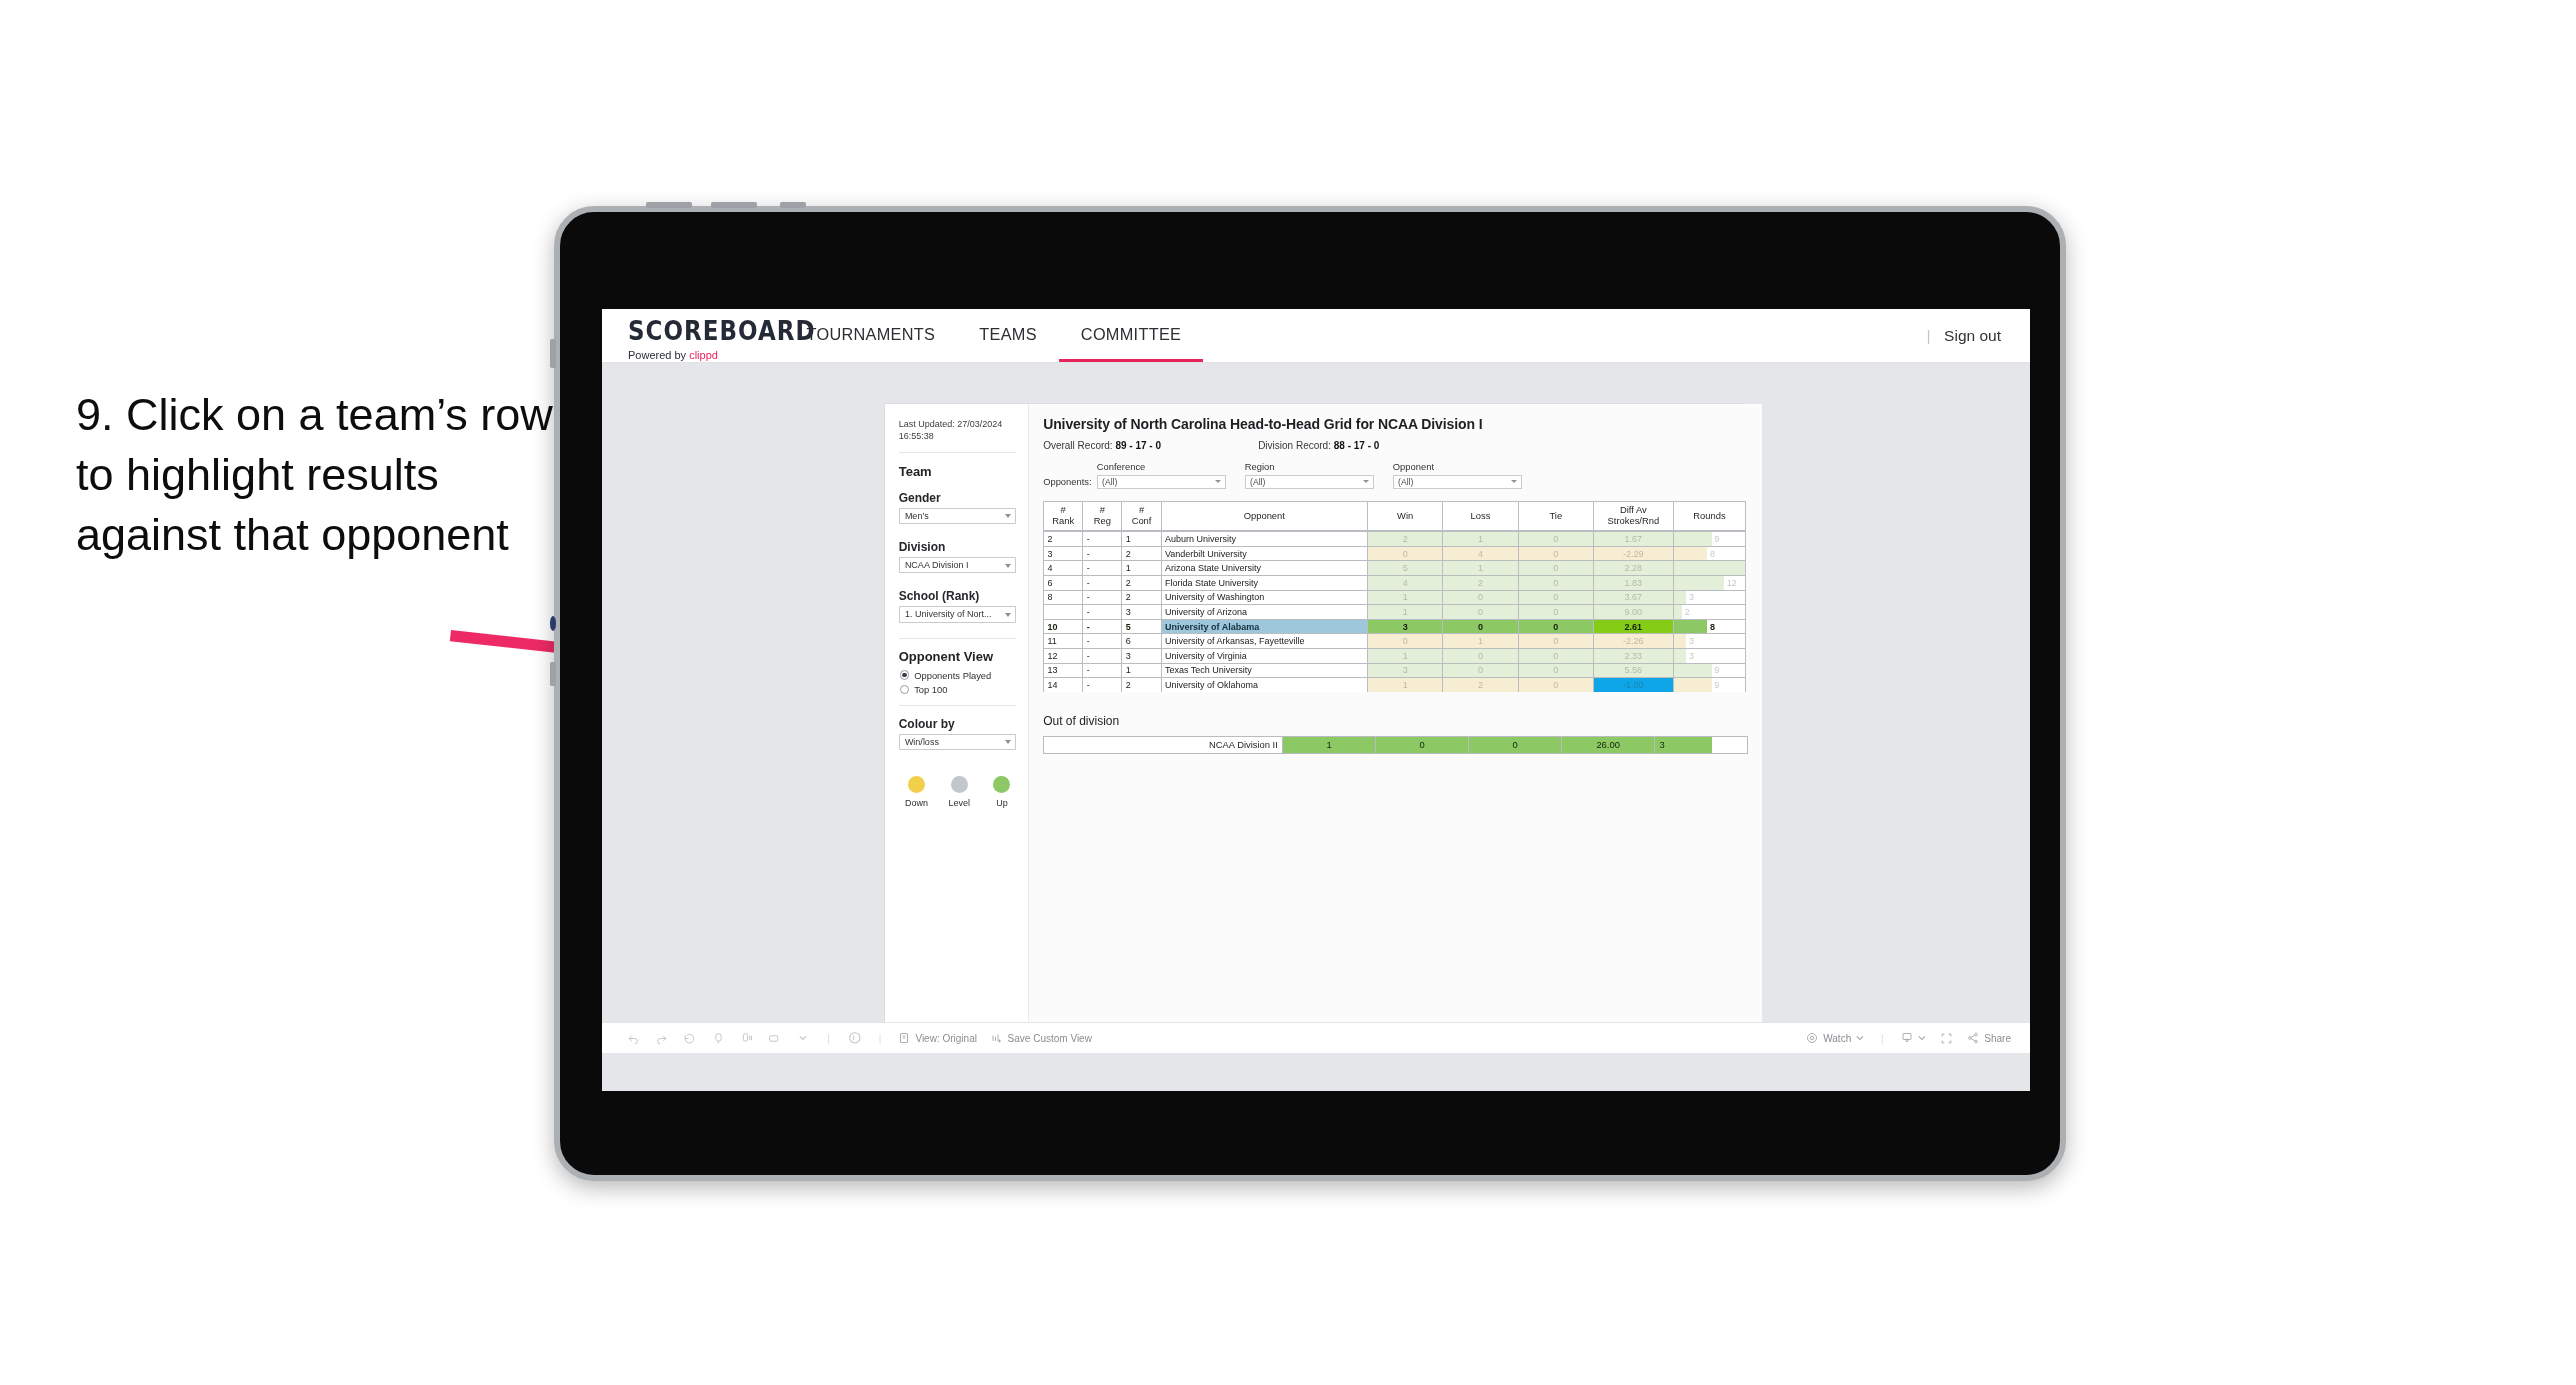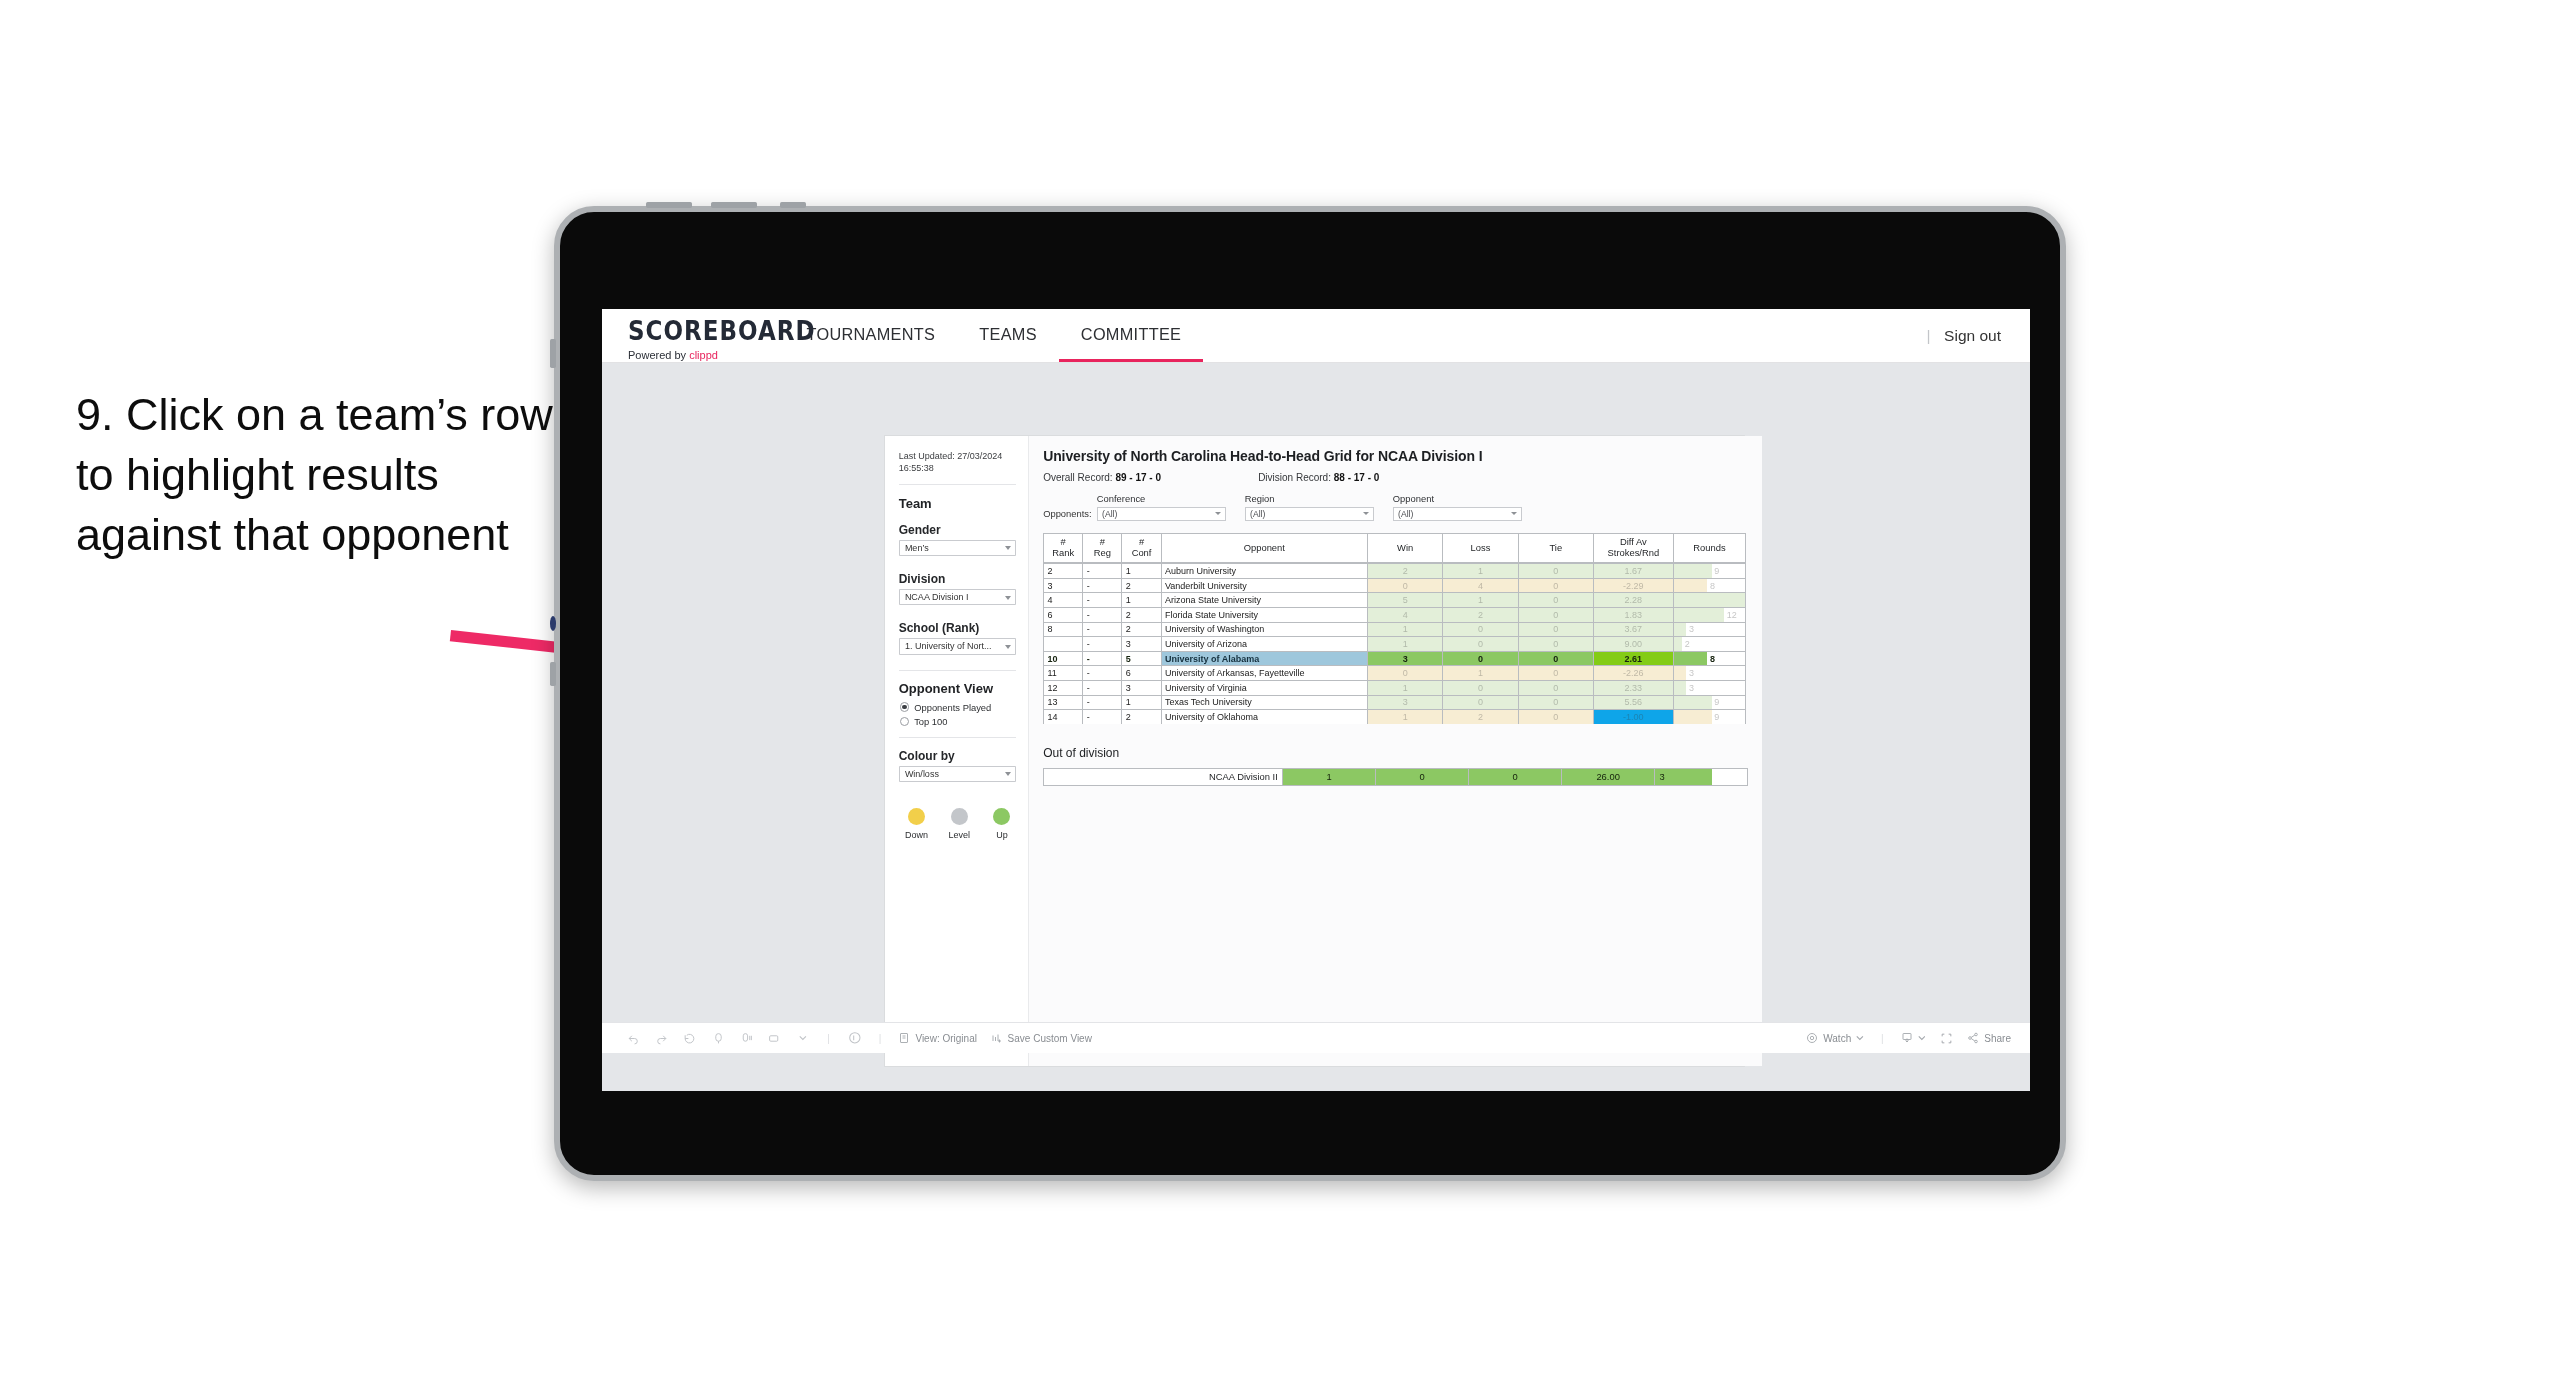--- a/index.html
+++ b/index.html
@@ -78,21 +78,21 @@
     padding-left: 26px; gap: 38px; border-bottom:0.9px solid #e1e3e6;
   }
   .subtab { font-size: 14.6px; color:#33373d; letter-spacing:0.3px; cursor:pointer; }
   .subtab.active { color:#ef3a68; }
 
   
   .dash { position:relative; padding: 41px 0 0 0; height: calc(100% - 92px); }
   .dash-inner {
     position:absolute; left: 283px; top: 41px;
     width: 859px; height: 630px; display:flex;
-    background:#ffffff; box-shadow: 0 0 0 0.9px rgba(0,0,0,.05); margin-top: 32px;
+    background:#ffffff; box-shadow: 0 0 0 0.9px rgba(0,0,0,.05);
   }
 
   
   .filters {
     width: 146px; background:#fff; padding: 13.7px 12px 0 13.7px;
     border-right: 0.9px solid #e9eaec; font-size: 9.4px; color:#2f3033;
   }
   .upd { font-size: 9px; color:#3b3d40; line-height:1.35; }
   .hr { border-top:0.9px solid #e4e5e8; margin: 10.3px 0 10.3px 0; }
   .f-head { font-size: 13px; font-weight:700; color:#1f2124; margin-bottom: 12px; }

